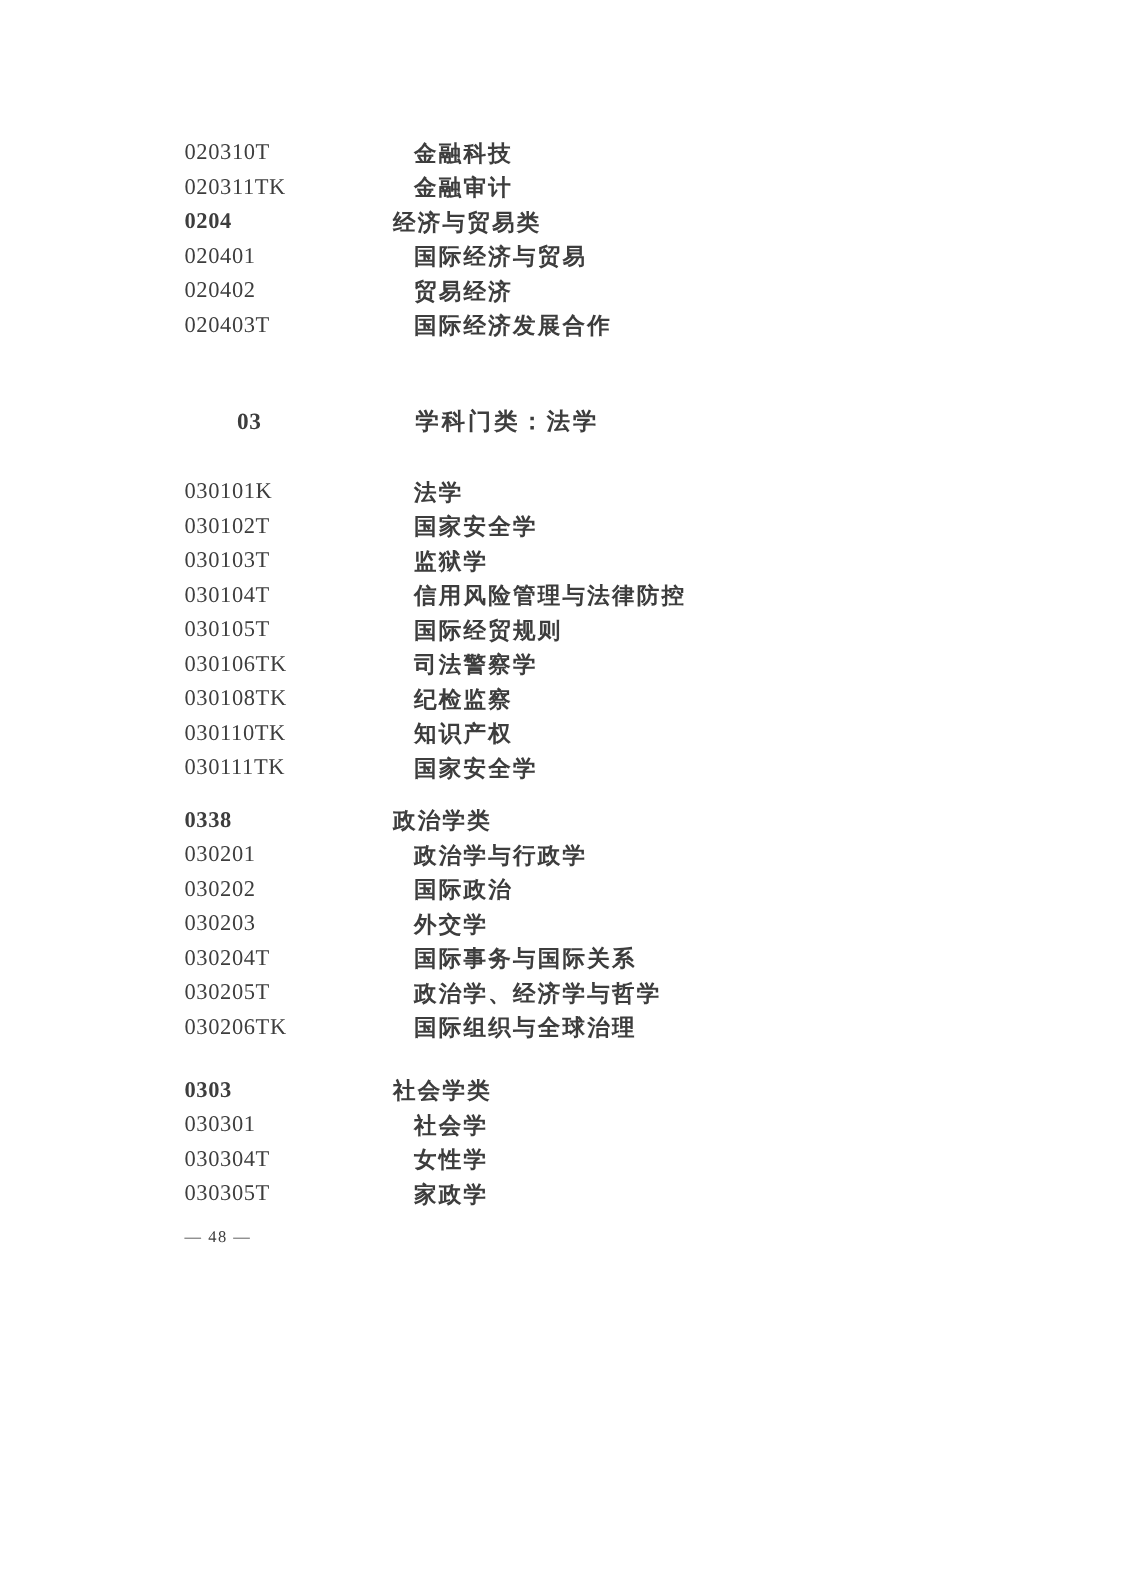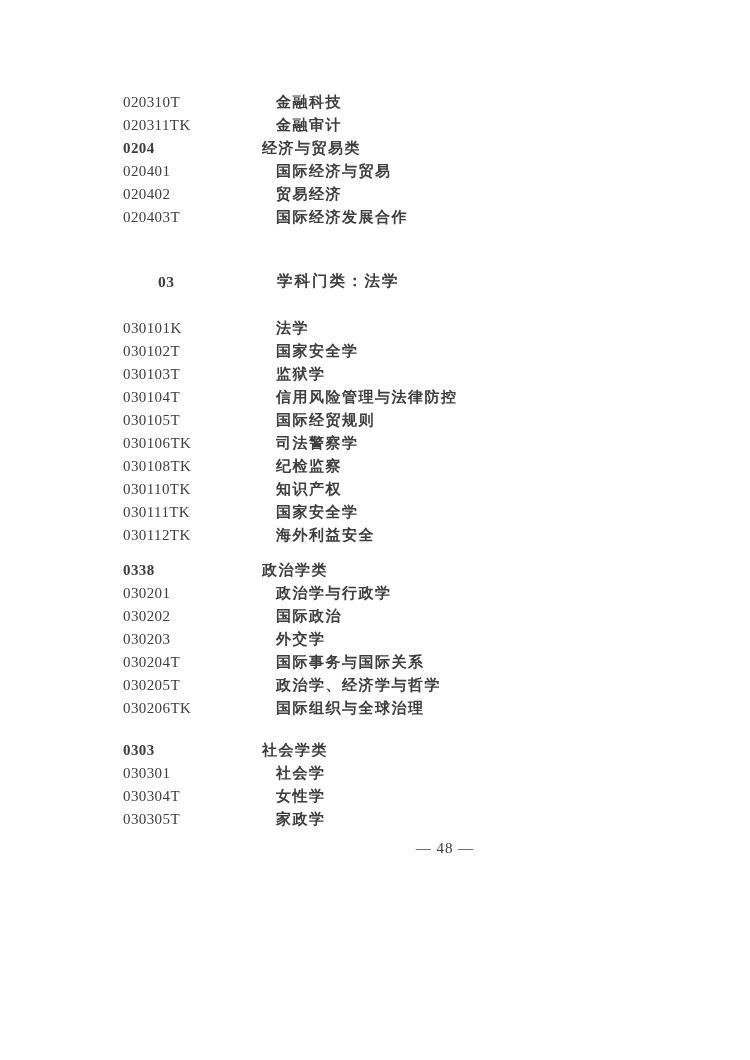--- a/index.html
+++ b/index.html
@@ -61,27 +61,25 @@
     letter-spacing: 2px;
     white-space: nowrap;
   }
   .block-b { }
   .block-section { margin-top: 41px; }
   .block-d { margin-top: 24px; }
   .block-e { margin-top: 12px; }
   .block-f { margin-top: 19px; }
   .footer-row {
     margin-top: 6px;
-    margin-left: 17px;
     height: 22px;
     display: flex;
     align-items: center;
-    font-size: 15px;
+    font-size: 11px;
     letter-spacing: 1px;
-    justify-content: center;
   }
 </style>
 </head>
 <body>
 
 <div class="page">
   <div class="content">
 
     <div class="block-a">
       <div class="row item">
@@ -150,24 +148,20 @@
         <span class="name">纪检监察</span>
       </div>
       <div class="row item">
         <span class="code">030110TK</span>
         <span class="name">知识产权</span>
       </div>
       <div class="row item">
         <span class="code">030111TK</span>
         <span class="name">国家安全学</span>
       </div>
-      <div class="row item">
-        <span class="code">030112TK</span>
-        <span class="name">海外利益安全</span>
-      </div>
     </div>
 
     <div class="block-e">
       <div class="row cat-header">
         <span class="code">0338</span>
         <span class="name">政治学类</span>
       </div>
       <div class="row item">
         <span class="code">030201</span>
         <span class="name">政治学与行政学</span>

